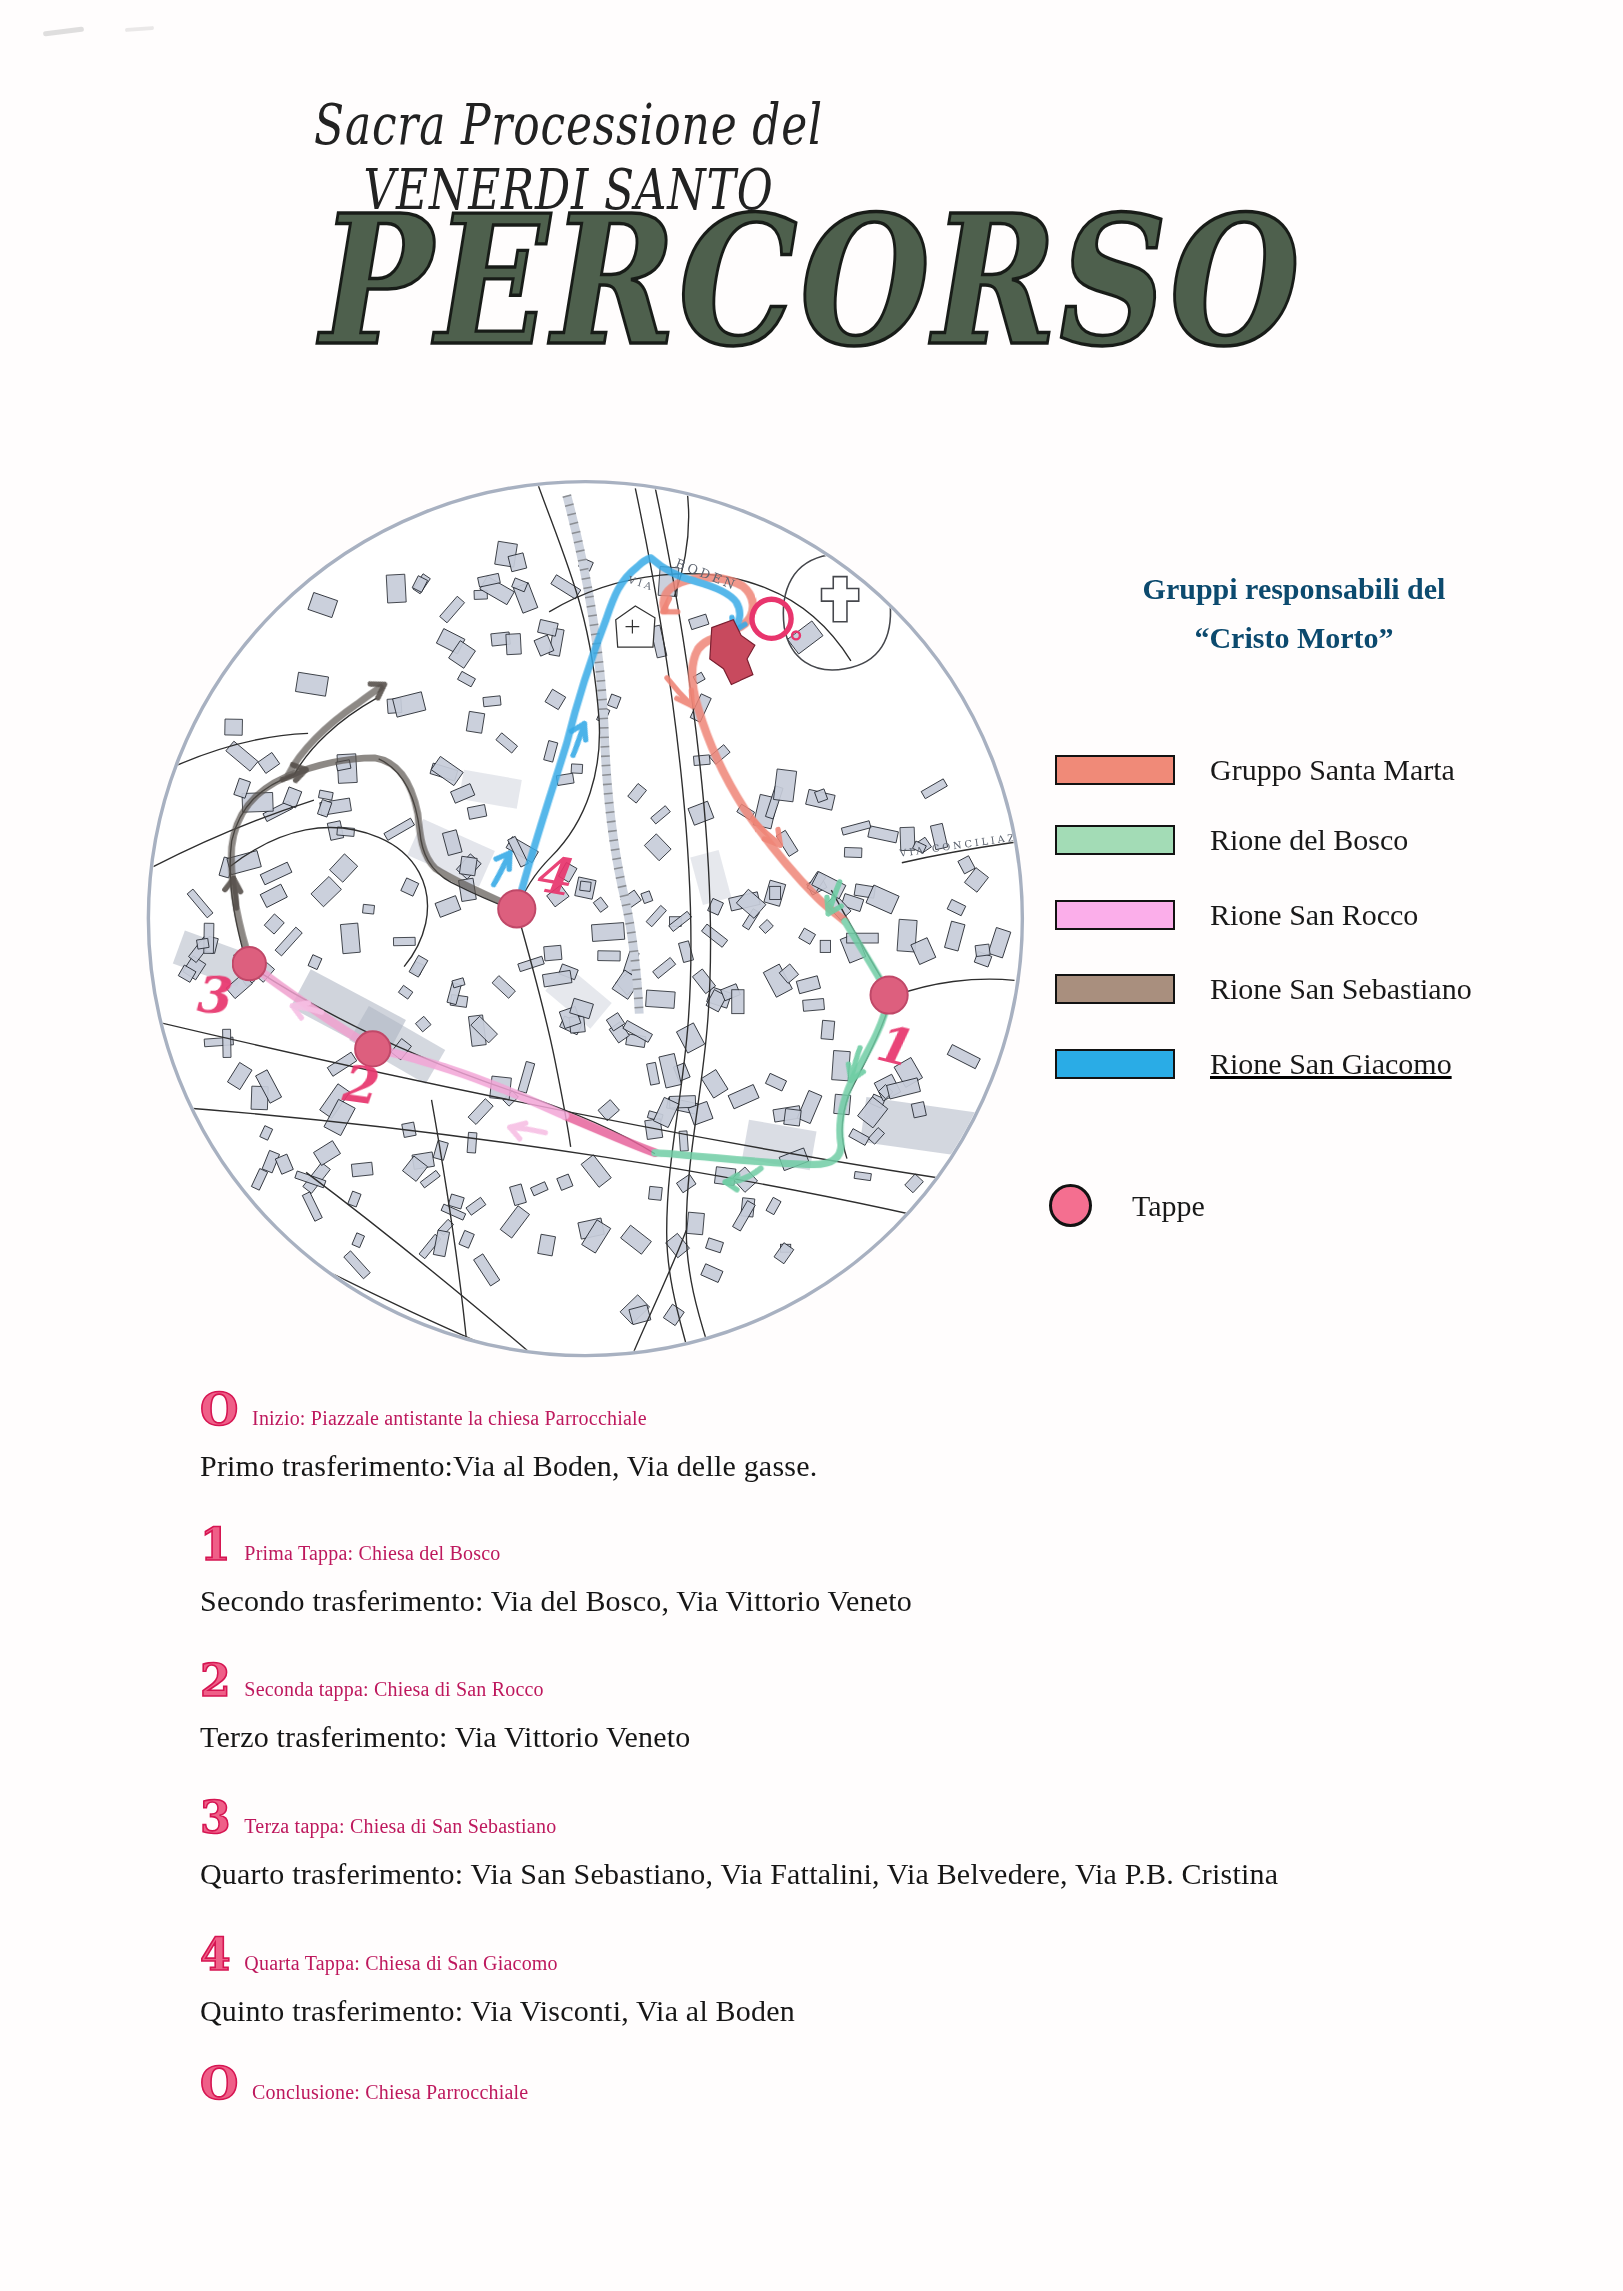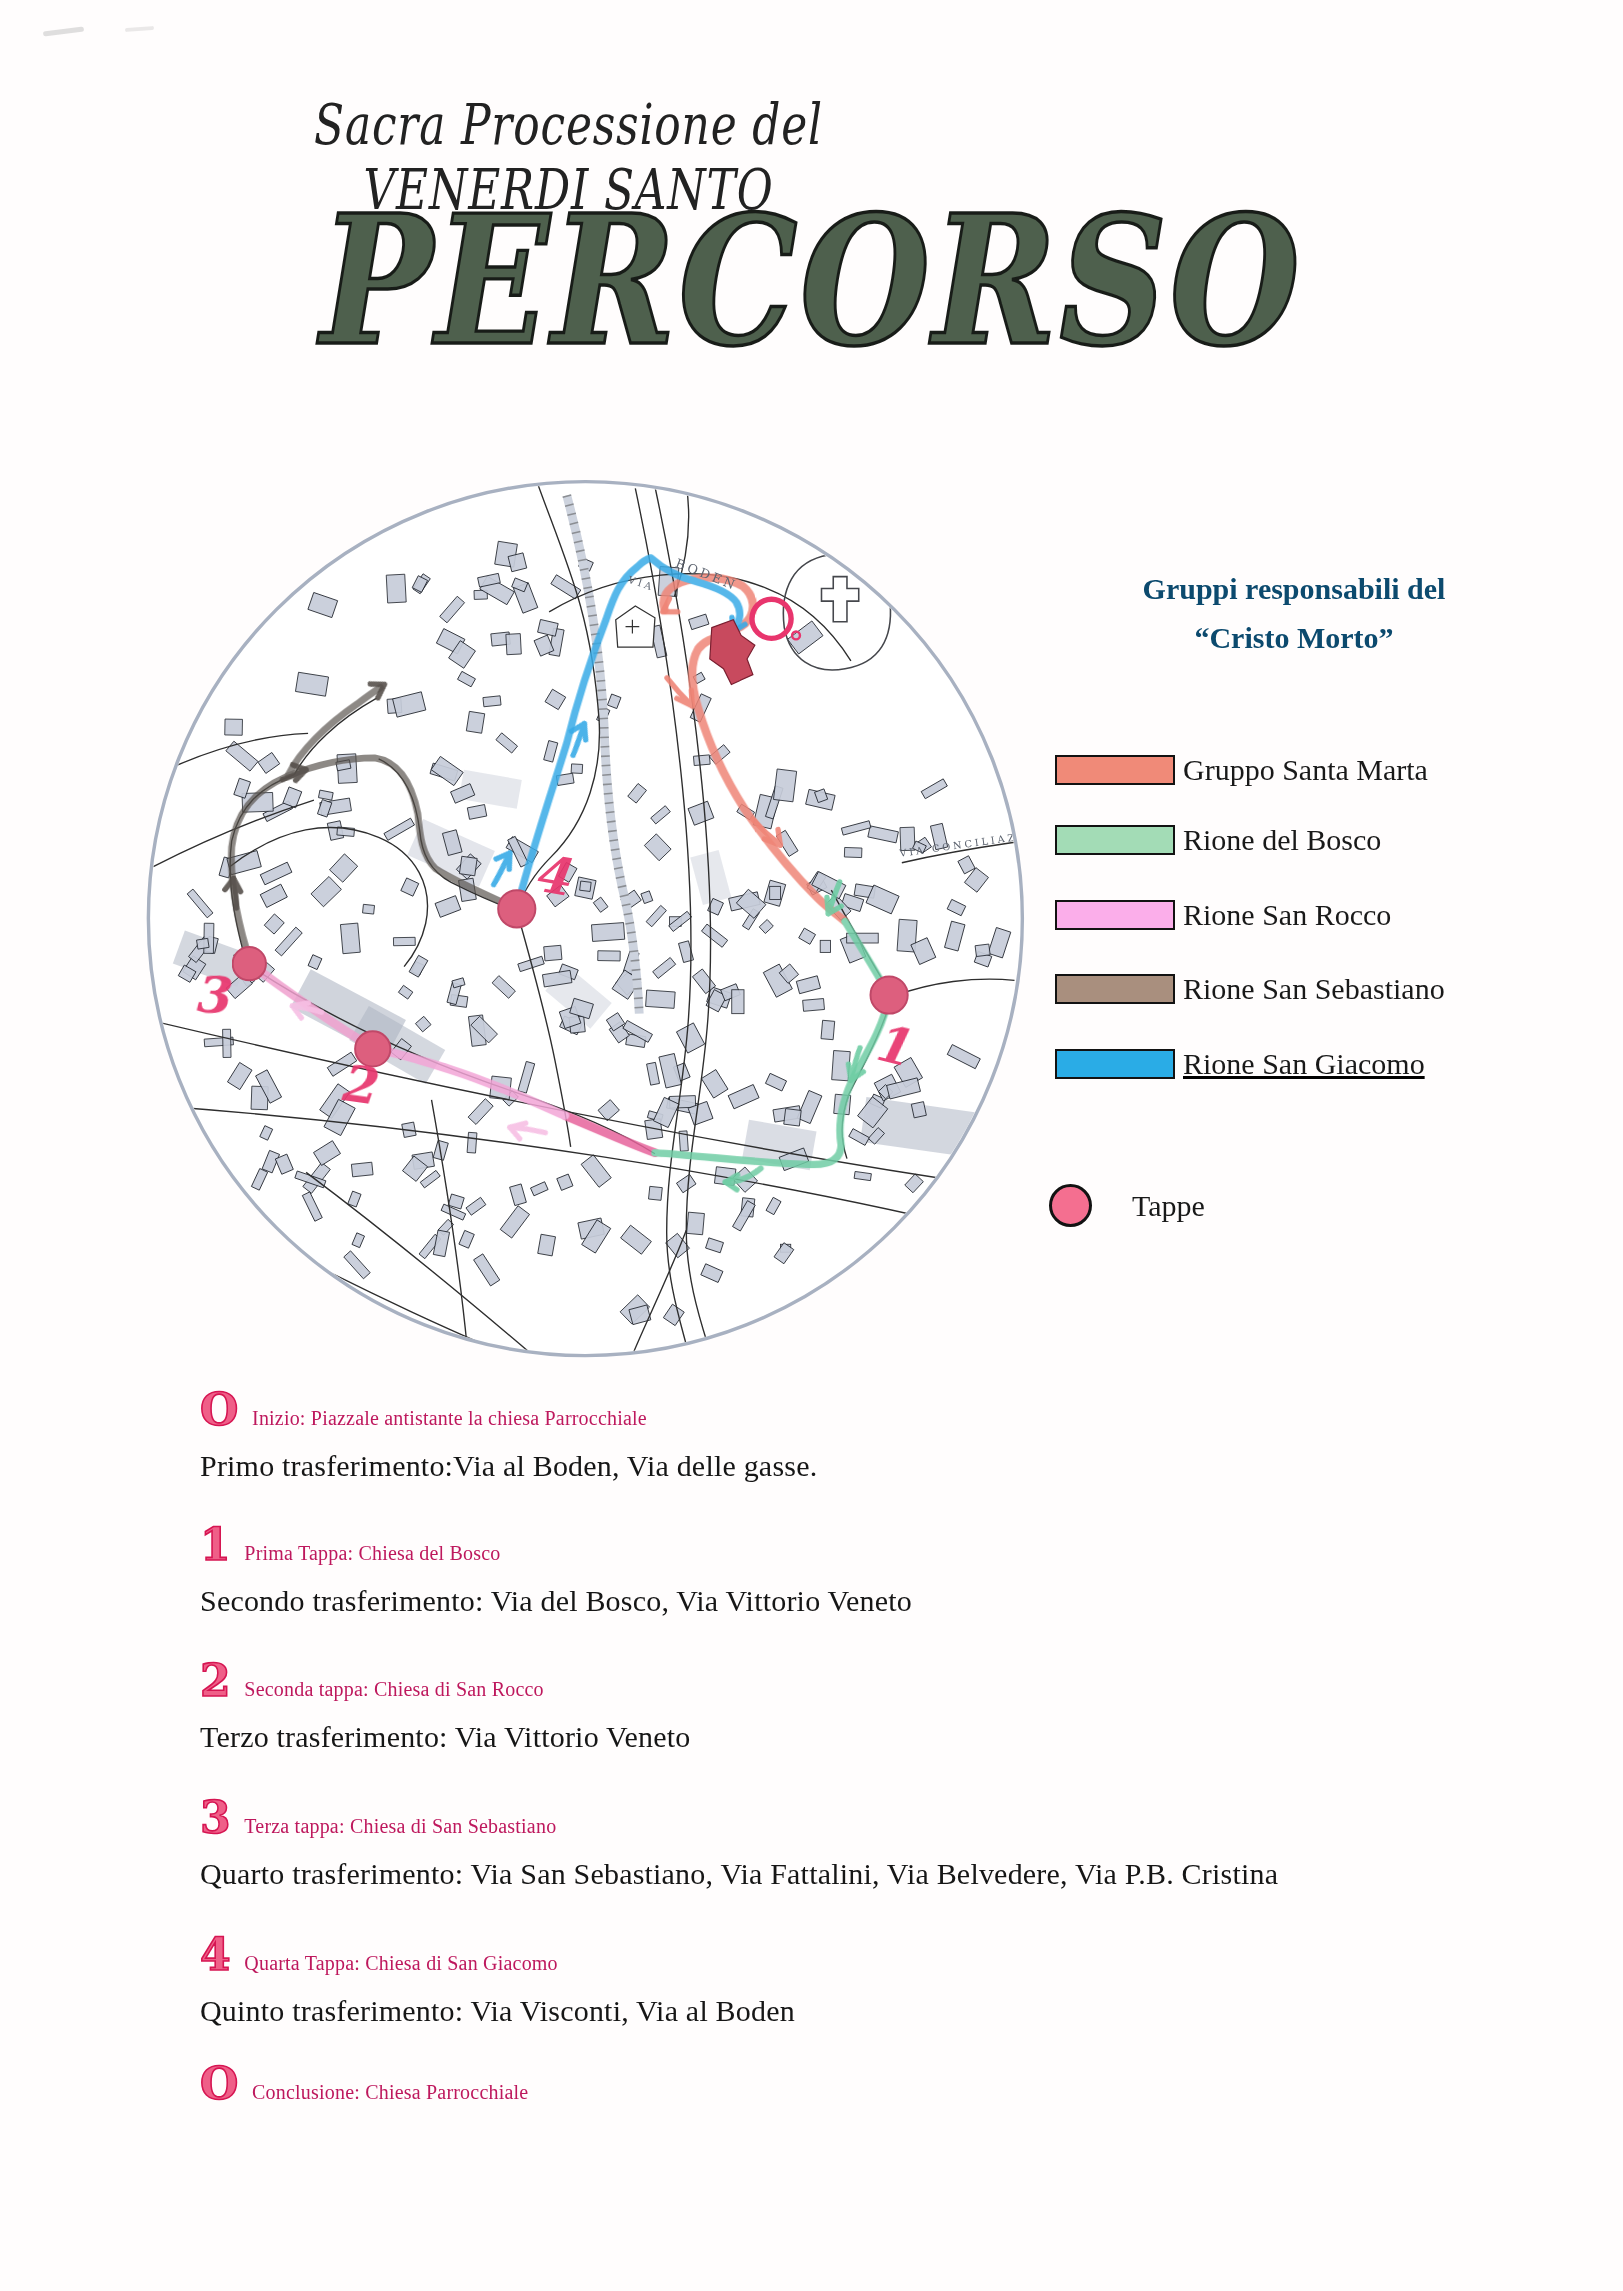--- a/index.html
+++ b/index.html
@@ -22,21 +22,21 @@
     left:0px;top:192px;width:1623px;text-align:center;
     font-family:"DejaVu Serif", serif;font-style:italic;font-weight:bold;font-size:178px;
     color:#4e604d;-webkit-text-stroke:3.4px #181c18;letter-spacing:2.9px;
     transform:scaleX(.84);transform-origin:50% 50%;line-height:1.0;
   }
   
   .legend-heading{
     left:1059px;top:565px;width:470px;text-align:center;
     font-weight:bold;font-size:30px;color:#0c4a6e;line-height:1.62;
   }
-  .legend-row{position:absolute;left:1055px;display:flex;align-items:center;gap:8px;}
+  .legend-row{position:absolute;left:1055px;display:flex;align-items:center;gap:35px;}
   .swatch{width:116px;height:25.5px;border:2.9px solid #121212;box-sizing:content-box;}
   .legend-label{font-size:30px;color:#191919;white-space:nowrap;}
   .tappe-row{position:absolute;left:1049px;top:1184px;display:flex;align-items:center;gap:40px;}
   .tappe-dot{width:37px;height:37px;border-radius:50%;border:3.9px solid #121212;box-sizing:content-box;}
   
   .stop-section{position:absolute;left:200px;width:1304px;}
   .stop-headline{display:flex;align-items:baseline;gap:13.7px;}
   .stop-marker{
     font-family:"DejaVu Serif", serif;font-size:44px;font-weight:bold;line-height:.9;
     color:#ef5f88;-webkit-text-stroke:1.6px #d61552;

